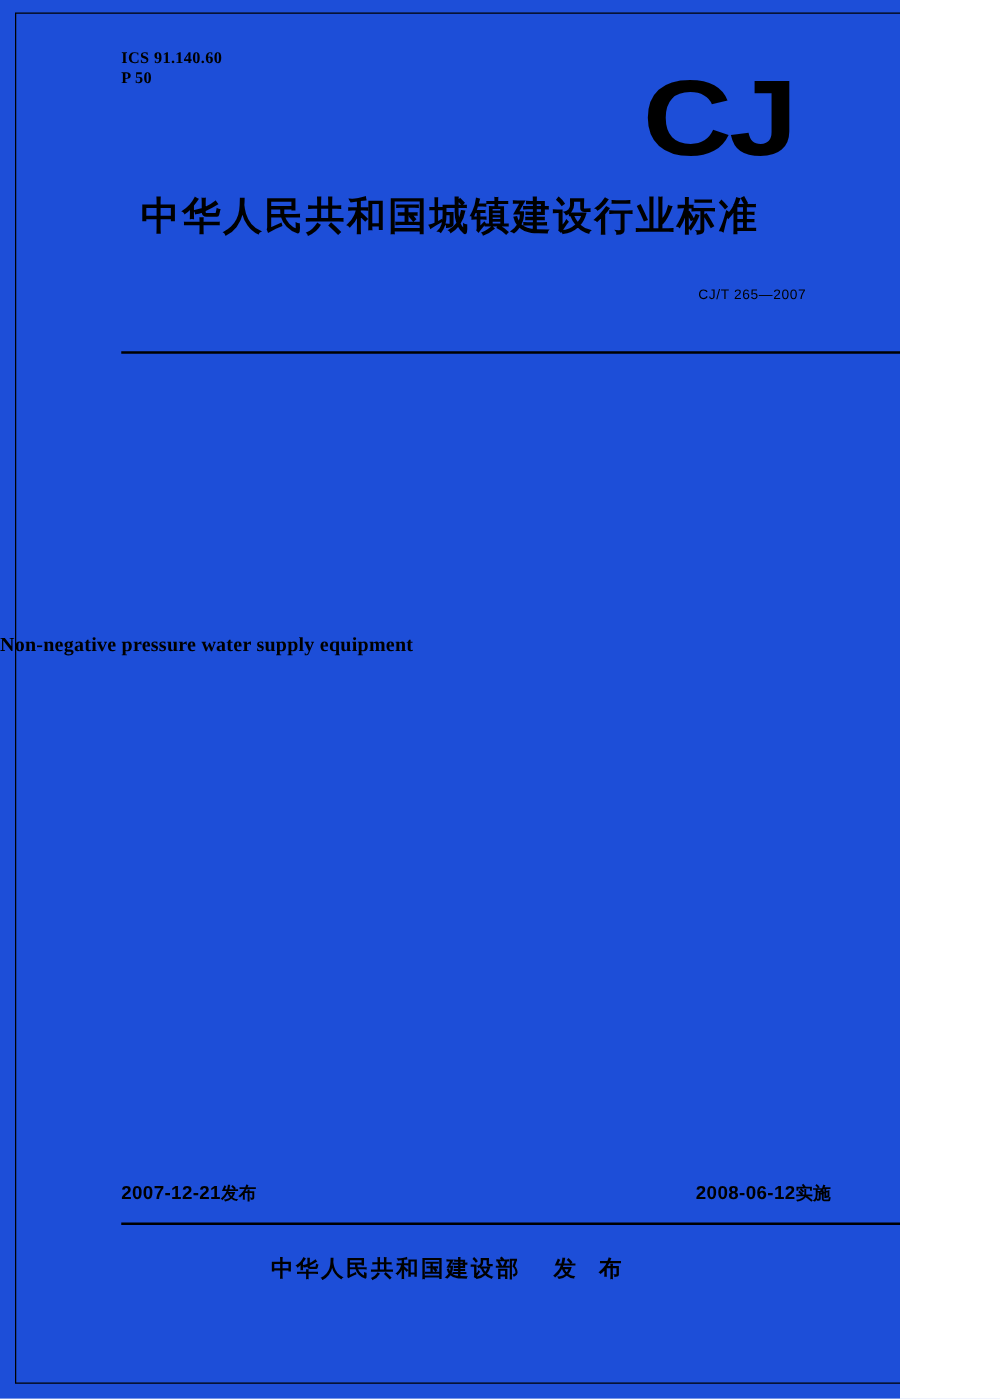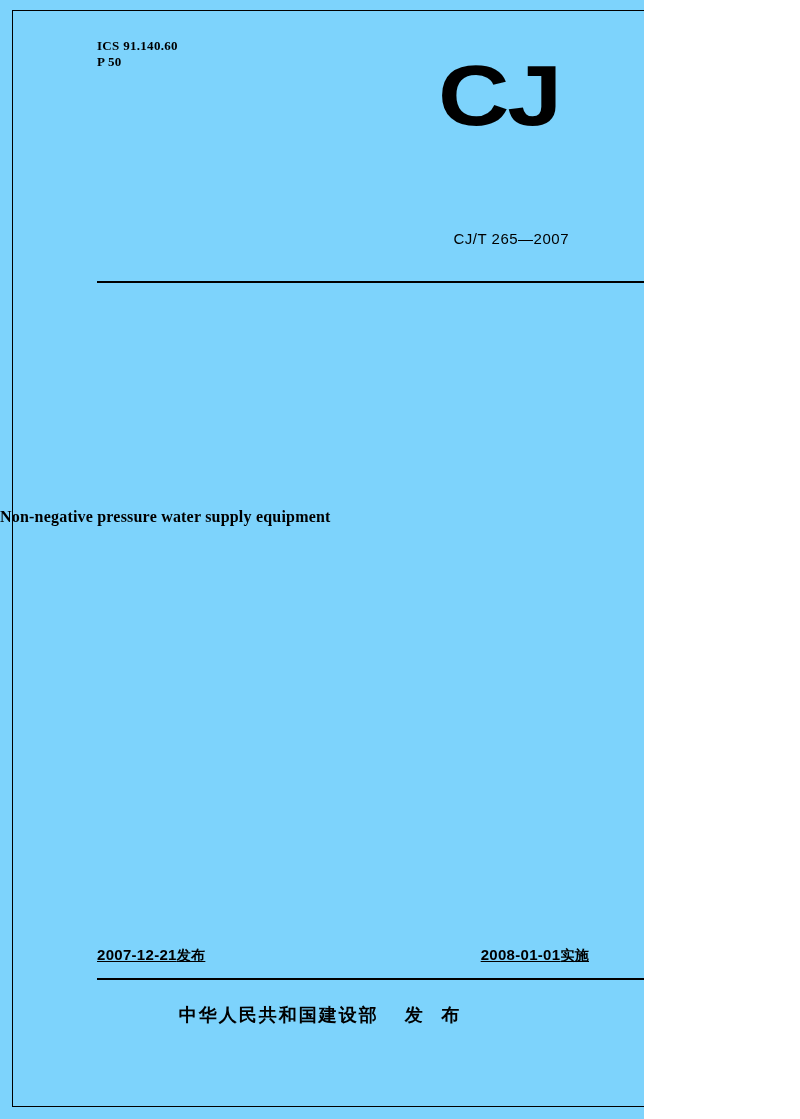--- a/index.html
+++ b/index.html
@@ -6,23 +6,23 @@
     margin: 0;
     padding: 0;
     background: #ffffff;
   }
   body {
     font-family: "Liberation Sans", sans-serif;
     color: #000000;
   }
   .page {
     position: relative;
-    width: 644px;
+    width: 720px;
     height: 1119px;
-    background: #7dd3fc;
+    background: #1d4ed8;
     overflow: hidden;
   }
   .border-frame {
     position: absolute;
     left: 12px;
     top: 10px;
     width: 776px;
     height: 1097px;
     border: 1.5px solid #000;
     box-sizing: border-box;
@@ -67,21 +67,21 @@
     font-size: 31px;
     letter-spacing: 2px;
     white-space: nowrap;
   }
   
   .std-number {
     position: absolute;
     right: 75px;
     top: 230px;
     font-family: "Liberation Sans", sans-serif;
-    font-size: 15px;
+    font-size: 11px;
     font-weight: normal;
     letter-spacing: 0.5px;
   }
   
   .rule {
     position: absolute;
     left: 97px;
     top: 281px;
     width: 648px;
     height: 2px;
@@ -117,21 +117,20 @@
     position: absolute;
     left: 97px;
     right: 55px;
     top: 946px;
     display: flex;
     justify-content: space-between;
     align-items: baseline;
     font-family: "Liberation Sans", sans-serif;
     font-size: 15px;
     font-weight: bold;
-    text-decoration: underline;
   }
   .dates-row .date-item {
     white-space: nowrap;
     letter-spacing: 0.3px;
   }
   .dates-row .date-item .cn {
     font-family: "DejaVu Sans", sans-serif;
     font-size: 14px;
     font-weight: bold;
   }
@@ -171,34 +170,35 @@
 
   <div class="border-frame"></div>
 
   <div class="ics-block">
     <div>ICS 91.140.60</div>
     <div>P 50</div>
   </div>
 
   <div class="cj-logo">CJ</div>
 
+  <div class="std-title">中华人民共和国城镇建设行业标准</div>
 
   <div class="std-number">CJ/T 265—2007</div>
 
   <div class="rule"></div>
 
 
   <div class="doc-title-en">Non-negative pressure water supply equipment</div>
 
   <div class="dates-row">
     <div class="date-item">
       <span>2007-12-21</span><span class="cn">发布</span>
     </div>
     <div class="date-item">
-      <span>2008-01-01</span><span class="cn">实施</span>
+      <span>2008-06-12</span><span class="cn">实施</span>
     </div>
   </div>
 
   <div class="rule-bottom"></div>
 
   <div class="publisher">
     <span>中华人民共和国建设部</span><span class="gap"></span><span class="issue">发 布</span>
   </div>
 
 </div>

